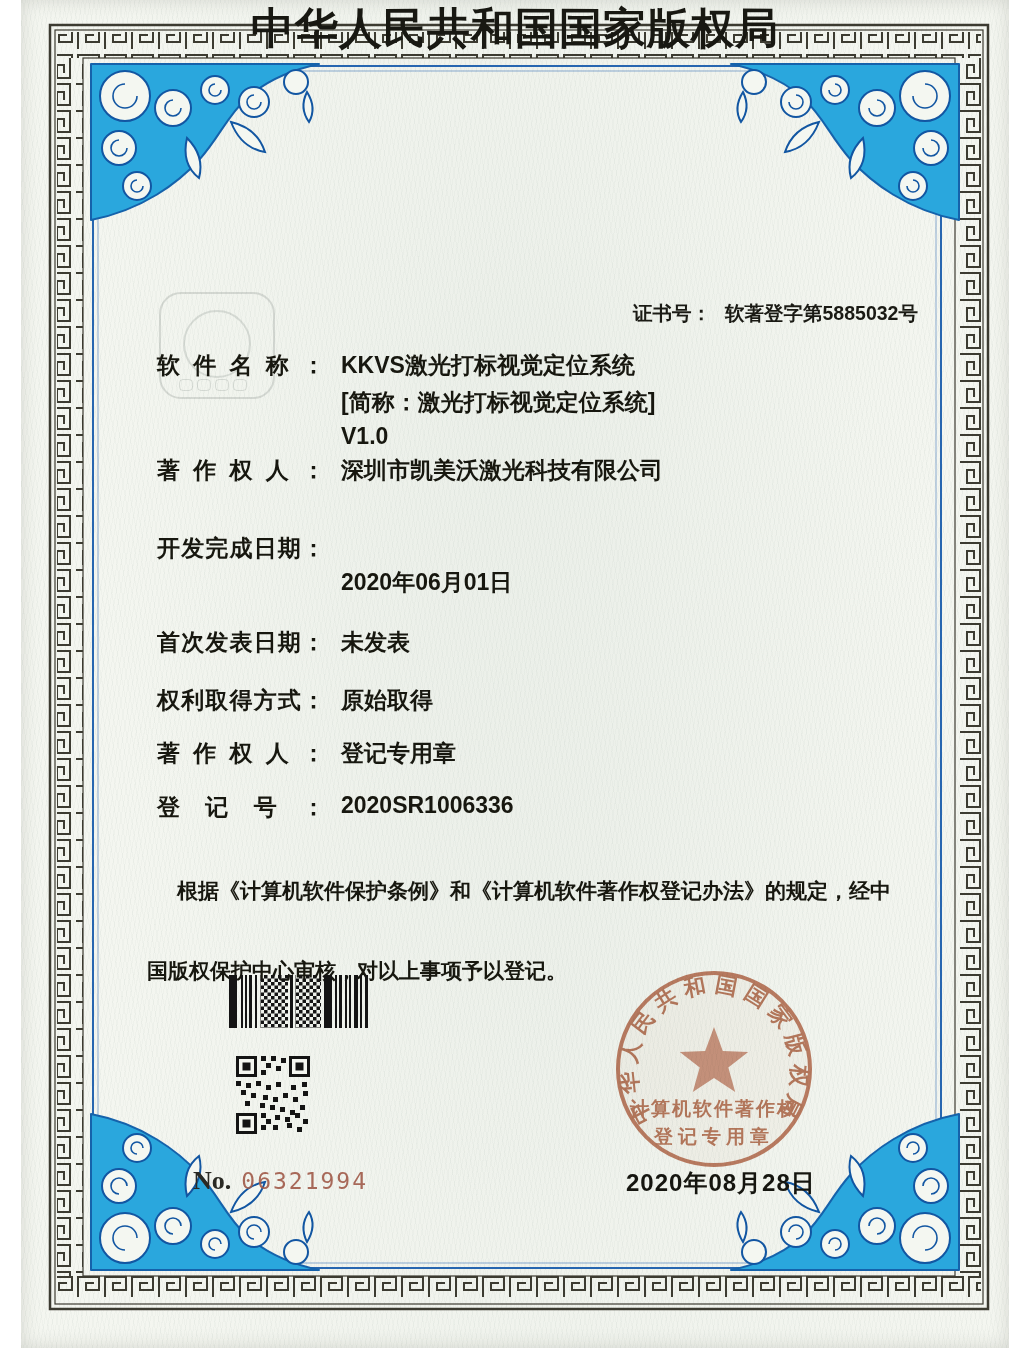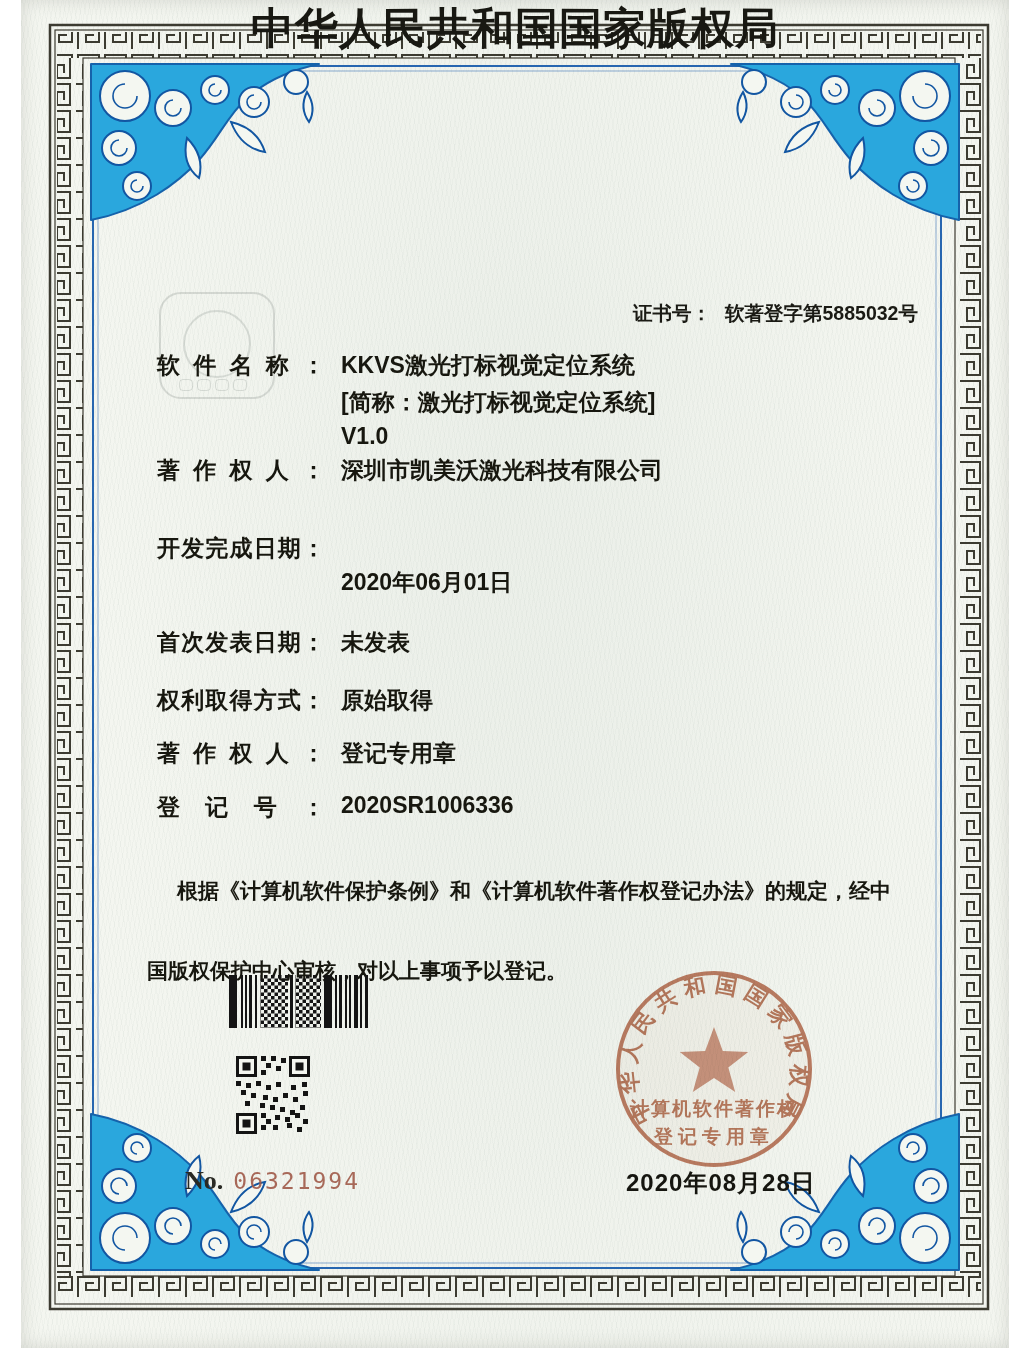--- a/index.html
+++ b/index.html
@@ -33,21 +33,21 @@
   .row{color:#17170f;font-weight:700;font-size:23px;}
   .row-label{
     position:absolute;left:136px;width:168px;display:inline-block;
     text-align:justify;text-align-last:justify;white-space:normal;
   }
   .row-value{position:absolute;left:320px;white-space:nowrap;text-align:center;}
   .statement{
     left:126px;top:851px;width:764px;
     font-size:21px;font-weight:700;color:#17170f;line-height:80px;text-indent:30px;
   }
-  .serial{left:164px;top:1166px;white-space:nowrap;}
+  .serial{left:172px;top:1166px;white-space:nowrap;}
   .serial-prefix{font-family:"Liberation Serif","DejaVu Serif",serif;font-weight:700;font-size:26px;color:#2a2a24;}
   .serial-number{font-family:"DejaVu Sans Mono","Liberation Mono",monospace;font-size:23px;color:#a05a49;letter-spacing:2px;padding-left:10px;opacity:.9;}
   .issue-date{left:605px;top:1167px;font-size:24px;font-weight:700;color:#15150f;letter-spacing:1px;white-space:nowrap;}
   .emboss{
     left:138px;top:292px;width:112px;height:103px;border-radius:22px;
     border:2px solid rgba(105,115,108,0.22);
   }
   .emboss .circle{
     position:absolute;left:22px;top:16px;width:64px;height:64px;border-radius:50%;
     border:2px solid rgba(105,115,108,0.20);

